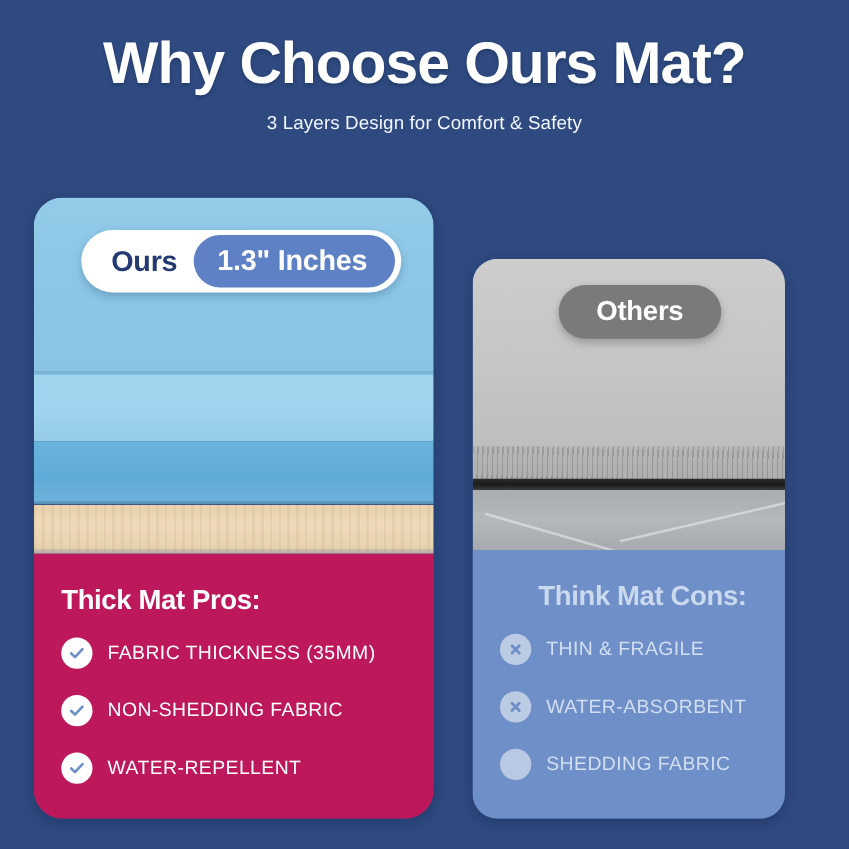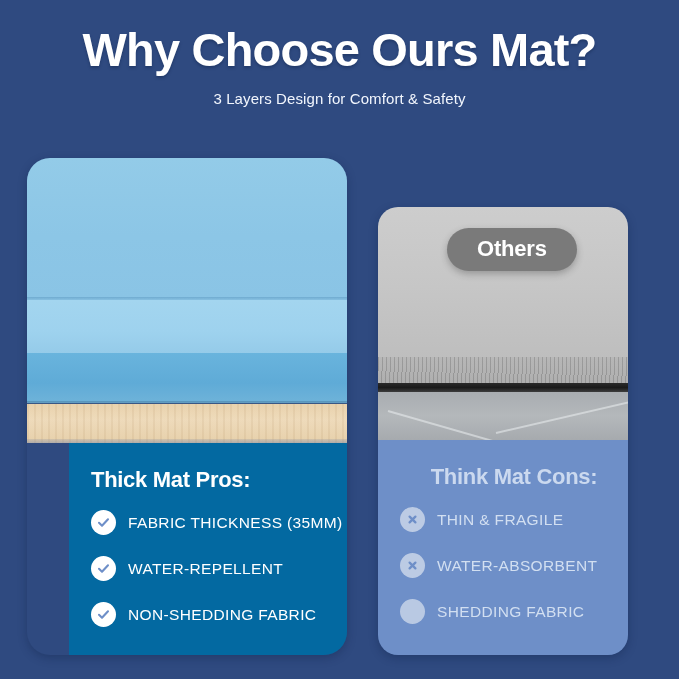--- a/index.html
+++ b/index.html
@@ -124,21 +124,21 @@
   .badge-others {
     position:absolute; left:69px; top:21px;
     background:#7a7a7a; color:#ffffff;
     font-size:22px; font-weight:bold; letter-spacing:-0.2px;
     border-radius:999px; padding:8px 30px 9px 30px;
     box-shadow:0 3px 7px rgba(40,40,40,0.30);
   }
 
   
   .footer { position:absolute; left:0; width:100%; }
-  .footer-ours   { top:285px; height:212px; background:#0369a1;margin-left:42px; }
+  .footer-ours   { top:285px; height:212px; background:#be185d; }
   .footer-others { top:233px; height:215px; background:#6e8fc8; }
 
   .foot-title { font-size:22px; font-weight:bold; letter-spacing:-0.3px; }
   .foot-title-ours   { color:#ffffff; padding:24px 0 0 22px; }
   .foot-title-others { color:#cbd9ef; padding:24px 0 0 22px;text-align:center; }
 
   .feature-list { list-style:none; margin-top:17px; }
   .feature-item { display:flex; align-items:center; padding:0 0 21px 22px; }
 
   .fi-icon {
@@ -168,49 +168,53 @@
 
   <div class="card card-ours">
 
     <div class="photo photo-ours">
       <div class="mat-top"></div>
       <div class="mat-mid"></div>
       <div class="mat-bot"></div>
       <div class="mat-shadow"></div>
       <div class="floor-wood"></div>
 
+      <div class="badge-ours">
+        <span class="badge-ours-label">Ours</span>
+        <span class="badge-inches">1.3" Inches</span>
+      </div>
     </div>
 
     <div class="footer footer-ours">
       <div class="foot-title foot-title-ours">Thick Mat Pros:</div>
 
       <ul class="feature-list">
         <li class="feature-item">
           <span class="fi-icon fi-icon-check">
             <svg width="15" height="15" viewBox="0 0 15 15">
               <path d="M3 7.8 L6 10.7 L12 4.3" fill="none" stroke="#6e8fc8" stroke-width="2.1" stroke-linecap="round" stroke-linejoin="round"></path>
             </svg>
           </span>
           <span class="fi-text fi-text-pro">FABRIC THICKNESS (35MM)</span>
         </li>
         <li class="feature-item">
           <span class="fi-icon fi-icon-check">
             <svg width="15" height="15" viewBox="0 0 15 15">
               <path d="M3 7.8 L6 10.7 L12 4.3" fill="none" stroke="#6e8fc8" stroke-width="2.1" stroke-linecap="round" stroke-linejoin="round"></path>
             </svg>
           </span>
-          <span class="fi-text fi-text-pro">WATER-REPELLENT</span>
+          <span class="fi-text fi-text-pro">NON-SHEDDING FABRIC</span>
         </li>
         <li class="feature-item">
           <span class="fi-icon fi-icon-check">
             <svg width="15" height="15" viewBox="0 0 15 15">
               <path d="M3 7.8 L6 10.7 L12 4.3" fill="none" stroke="#6e8fc8" stroke-width="2.1" stroke-linecap="round" stroke-linejoin="round"></path>
             </svg>
           </span>
-          <span class="fi-text fi-text-pro">NON-SHEDDING FABRIC</span>
+          <span class="fi-text fi-text-pro">WATER-REPELLENT</span>
         </li>
       </ul>
     </div>
   </div>
 
   <div class="card card-others">
 
     <div class="photo photo-others">
       <div class="gmat-top"></div>
       <div class="gmat-tex"></div>

